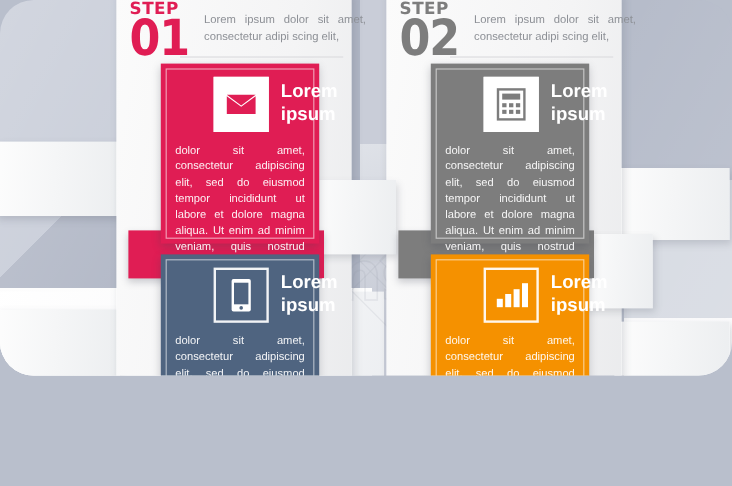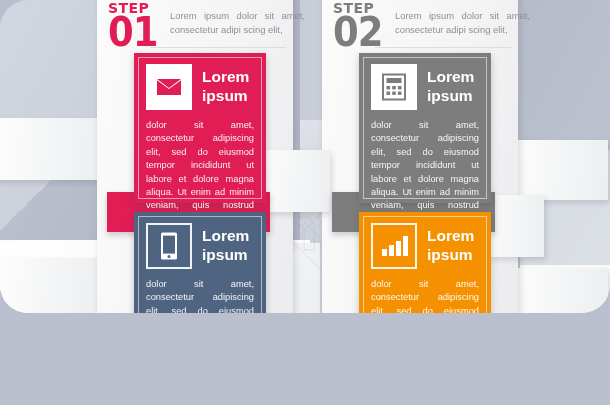--- a/index.html
+++ b/index.html
@@ -68,21 +68,21 @@
     padding-top:7px;width:135px;text-align:justify;
     font-family:"Liberation Sans",sans-serif;
   }
   .rule{position:absolute;height:1px;background:#dcdde0;}
 
   
   .card{position:absolute;box-sizing:border-box;
         padding:11px 12px 10px 12px;
         box-shadow:0 3px 7px rgba(60,65,80,.28);}
   .card-inner-border{position:absolute;inset:4px;border:1px solid rgba(255,255,255,.55);pointer-events:none;}
-  .card-head{display:flex;align-items:flex-start;gap:10px;}
+  .card-head{display:flex;align-items:flex-start;gap:10px;margin-left:32px;}
   .icon-box{
     width:46px;height:46px;flex:0 0 46px;box-sizing:border-box;
     border:2px solid rgba(255,255,255,.92);
     display:flex;align-items:center;justify-content:center;
   }
   .icon-box.filled{background:#ffffff;border-color:rgba(255,255,255,.95);}
   .card-title{
     color:#fff;font-weight:bold;font-size:15.5px;line-height:19px;
     padding-top:3px;
   }

